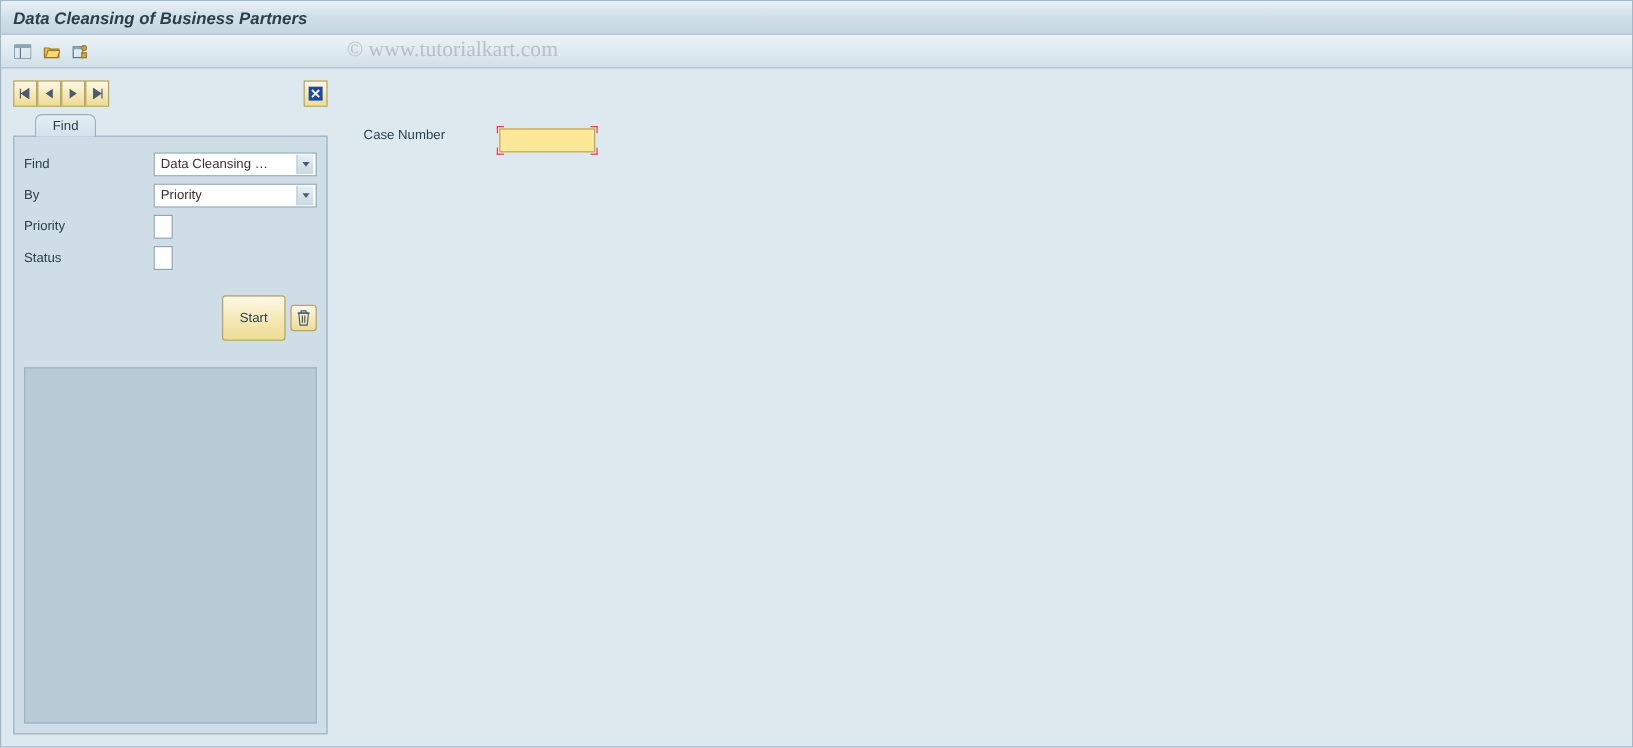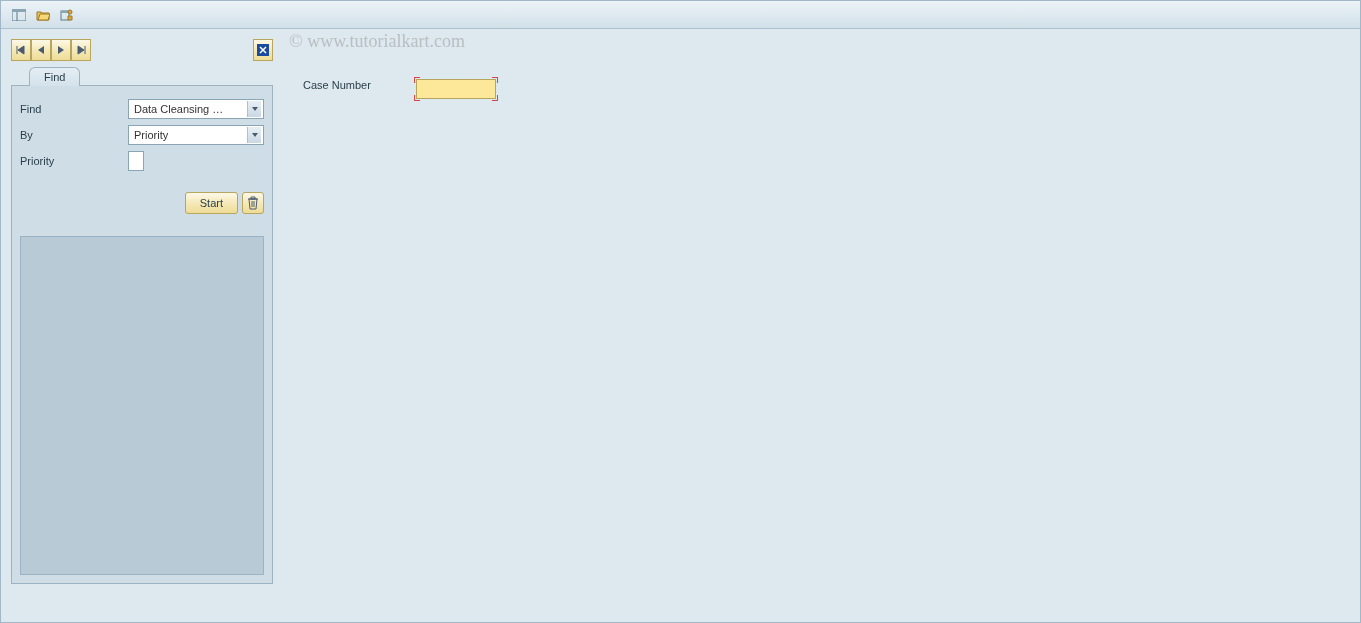--- a/index.html
+++ b/index.html
@@ -169,21 +169,21 @@
       border: 1px solid #8aa5b3;
     }
     .button-row {
       display: flex;
       justify-content: flex-end;
       align-items: center;
       gap: 4px;
       margin-top: 16px;
     }
     .start-btn {
-      height: 22px;
+      height: 38px;
       padding: 0 14px;
       background: linear-gradient(to bottom, #fdf8e8 0%, #f5e9b8 50%, #eedc96 100%);
       border: 1px solid #b8a55e;
       border-radius: 3px;
       cursor: pointer;
       font-size: 11px;
       color: #2a3f4a;
     }
     .trash-btn {
       width: 22px;
@@ -251,20 +251,23 @@
       pointer-events: none;
       z-index: 10;
       margin-left: 38px;
     }
   </style>
 </head>
 <body>
 
 <div class="container">
 
+  <div class="title-bar">
+    <span>Data Cleansing of Business Partners</span>
+  </div>
 
   <div class="app-toolbar">
     <div class="icon-btn-small">
       <svg width="14" height="12" viewBox="0 0 14 12">
         <rect x="0" y="0" width="14" height="12" fill="none" stroke="#5a7a8a" stroke-width="1"></rect>
         <rect x="0" y="0" width="14" height="3" fill="#8aa5b3"></rect>
         <line x1="5" y1="3" x2="5" y2="12" stroke="#5a7a8a"></line>
       </svg>
     </div>
     <div class="icon-btn-small">
@@ -348,20 +351,24 @@
                 </svg>
             </span>
           </div>
         </div>
 
         <div class="form-row">
           <div class="form-label">Priority</div>
           <input type="text" class="small-input" value="" style="">
         </div>
 
+        <div class="form-row">
+          <div class="form-label">Status</div>
+          <input type="text" class="small-input" value="" style="">
+        </div>
 
         <div class="button-row">
           <button class="start-btn">Start</button>
           <div class="trash-btn">
             <svg width="12" height="14" viewBox="0 0 12 14">
               <path d="M2 3 L10 3 L9 13 L3 13 Z" fill="none" stroke="#4a5a70" stroke-width="1"></path>
               <path d="M1 3 L11 3 M4 1 L8 1 L8 3 L4 3 Z" fill="none" stroke="#4a5a70" stroke-width="1"></path>
               <line x1="5" y1="5" x2="5" y2="11" stroke="#4a5a70"></line>
               <line x1="7" y1="5" x2="7" y2="11" stroke="#4a5a70"></line>
             </svg>

